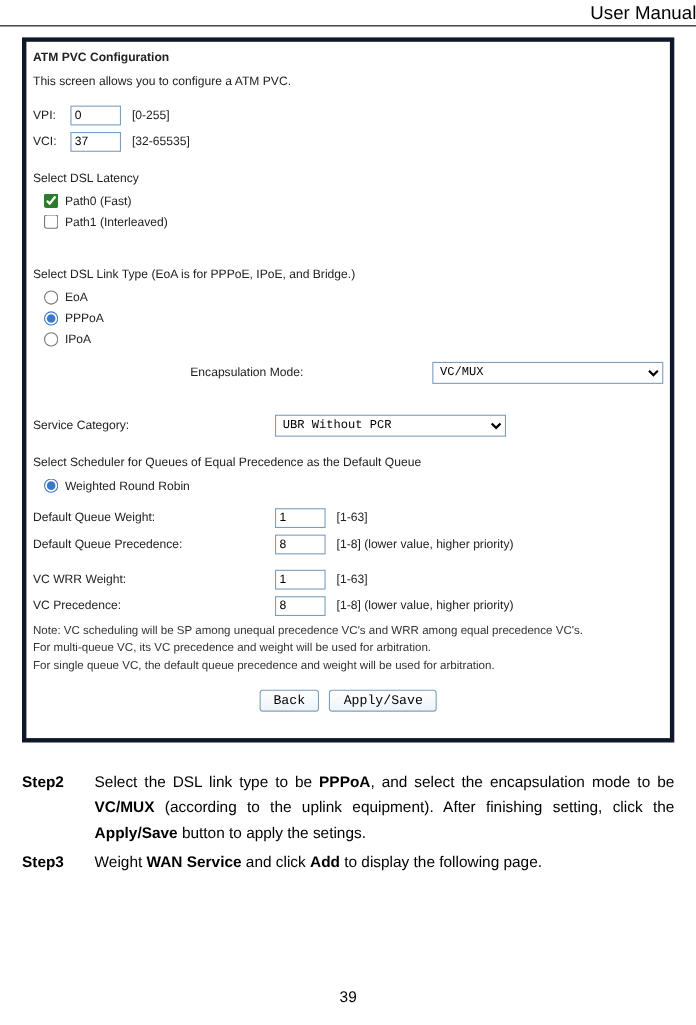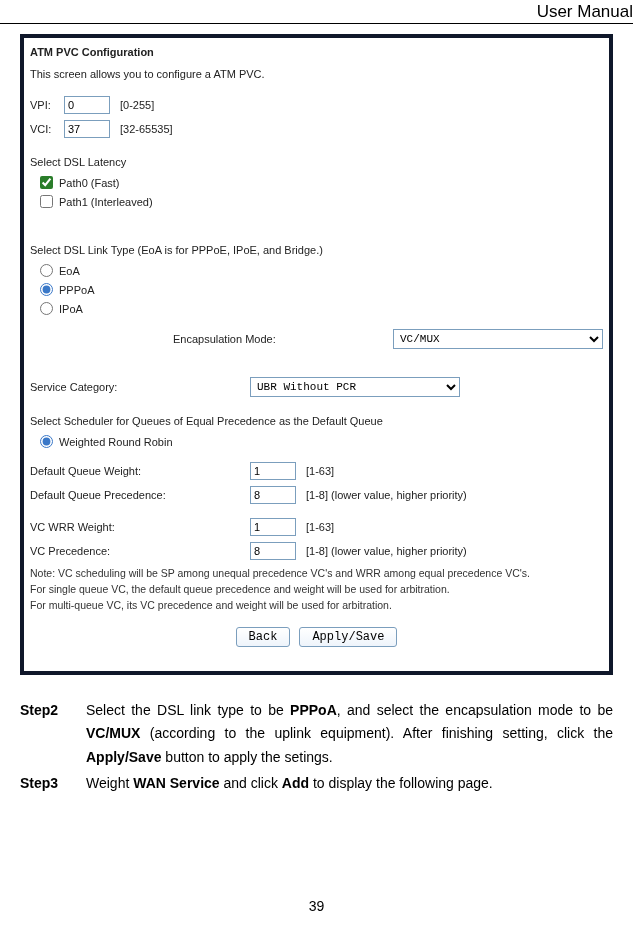--- a/index.html
+++ b/index.html
@@ -155,22 +155,22 @@
     <input type="text" value="1" style="">
     <span class="hint">[1-63]</span>
   </div>
   <div class="q-row">
     <span class="lbl3">VC Precedence:</span>
     <input type="text" value="8" style="">
     <span class="hint">[1-8] (lower value, higher priority)</span>
   </div>
 
   <div class="note">Note: VC scheduling will be SP among unequal precedence VC's and WRR among equal precedence VC's.</div>
+  <div class="note">For multi-queue VC, its VC precedence and weight will be used for arbitration.</div>
   <div class="note">For single queue VC, the default queue precedence and weight will be used for arbitration.</div>
-  <div class="note">For multi-queue VC, its VC precedence and weight will be used for arbitration.</div>
 
   <div class="btn-row">
     <button>Back</button>
     <button>Apply/Save</button>
   </div>
 </div>
 
 <div class="body-text">
   <div class="step-row">
     <div class="step-label">Step2</div>

